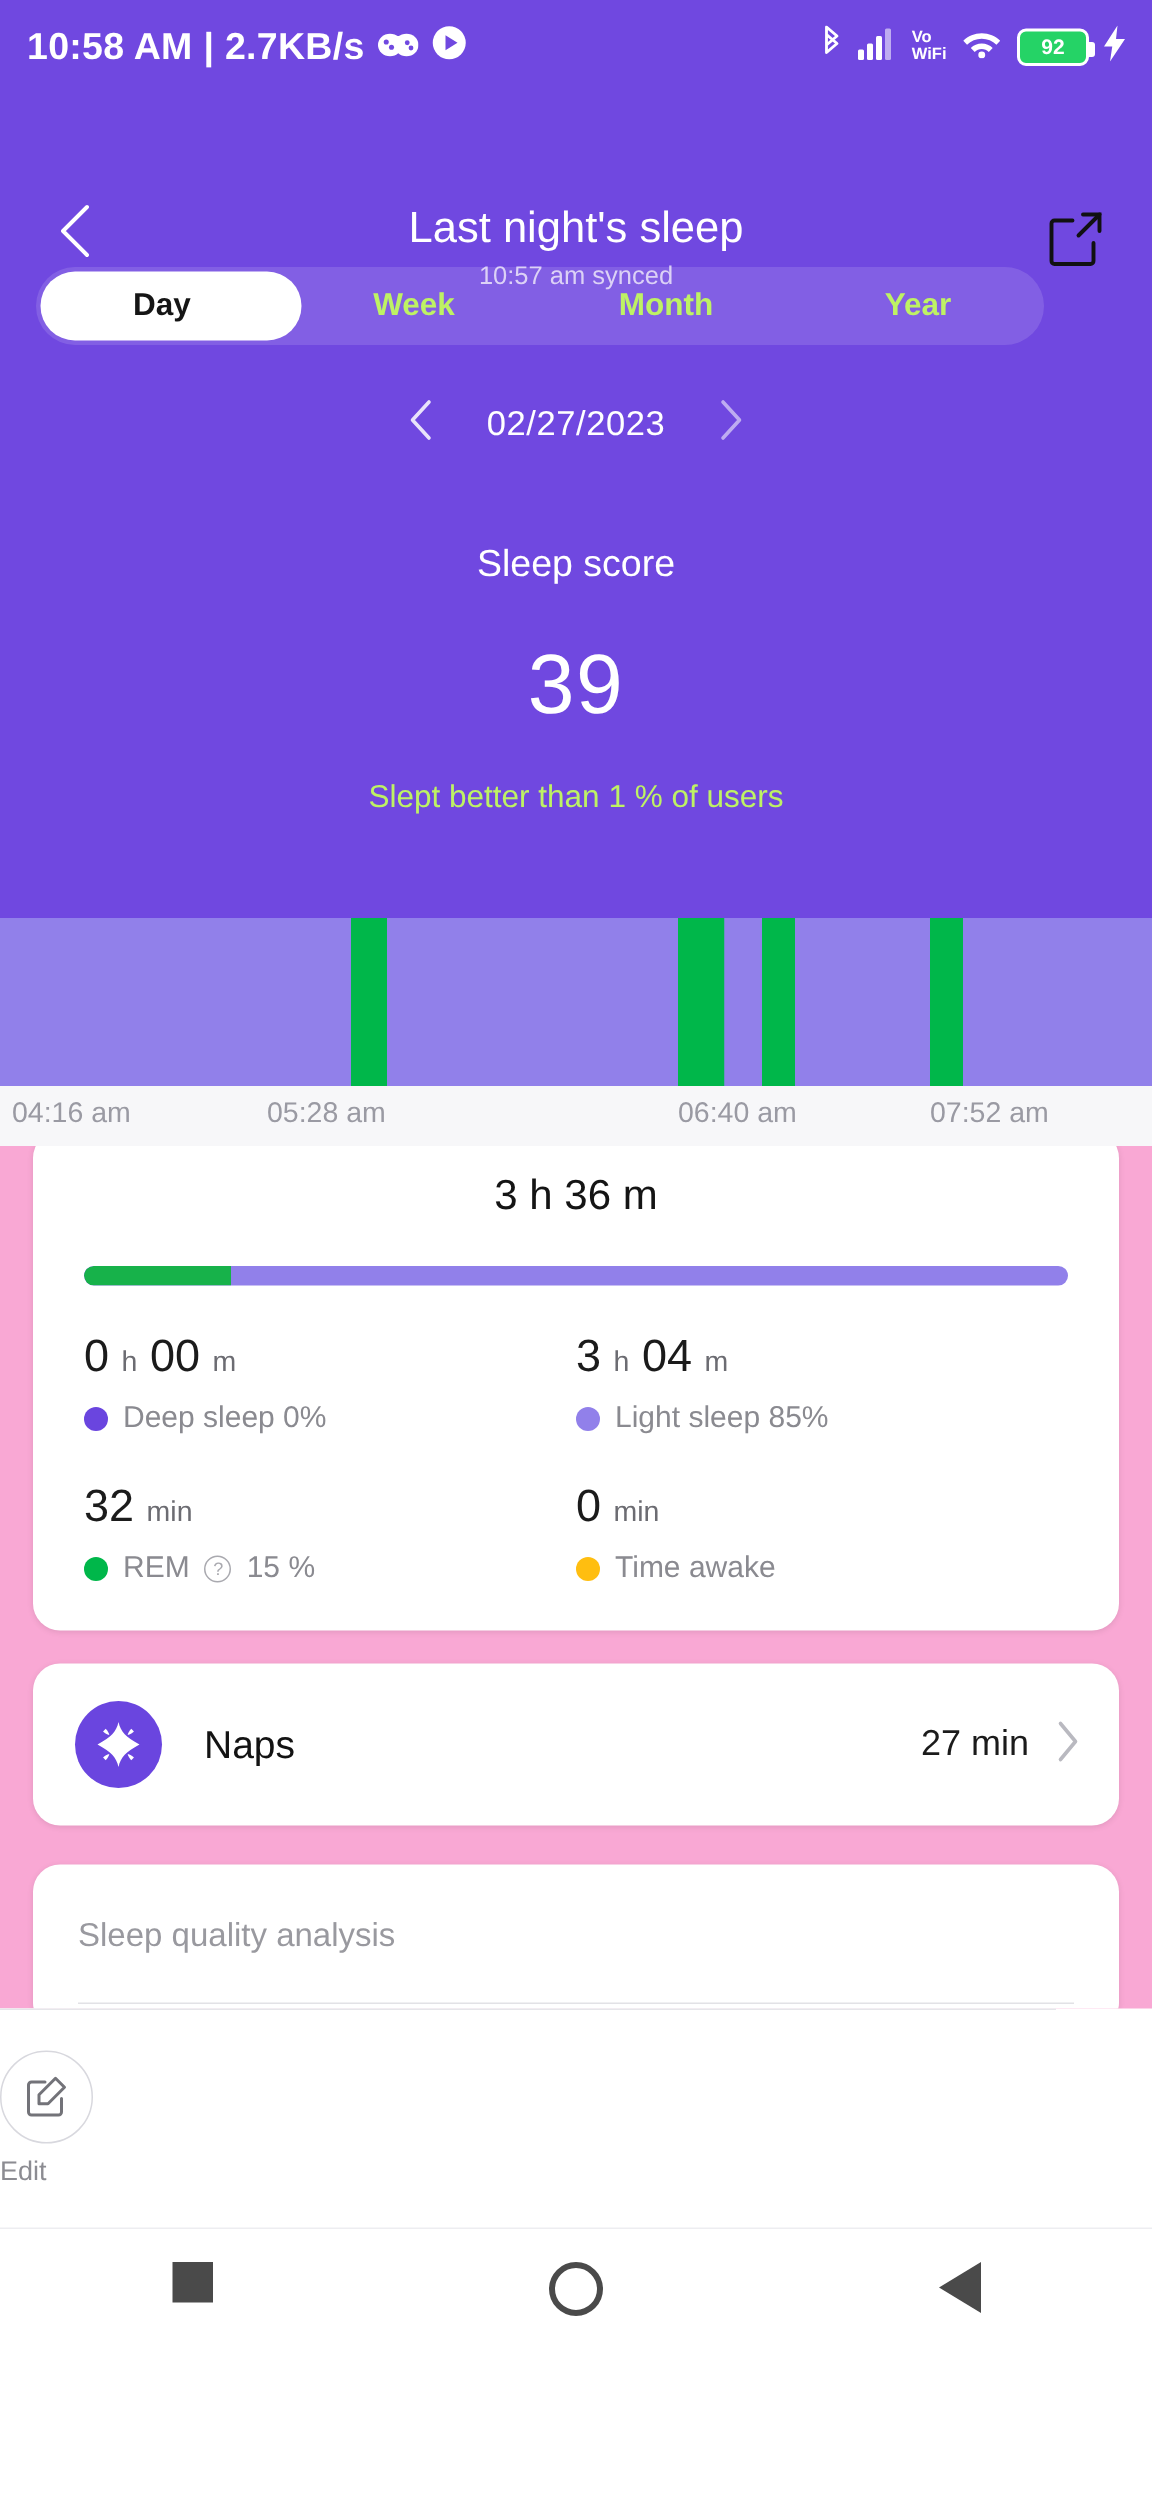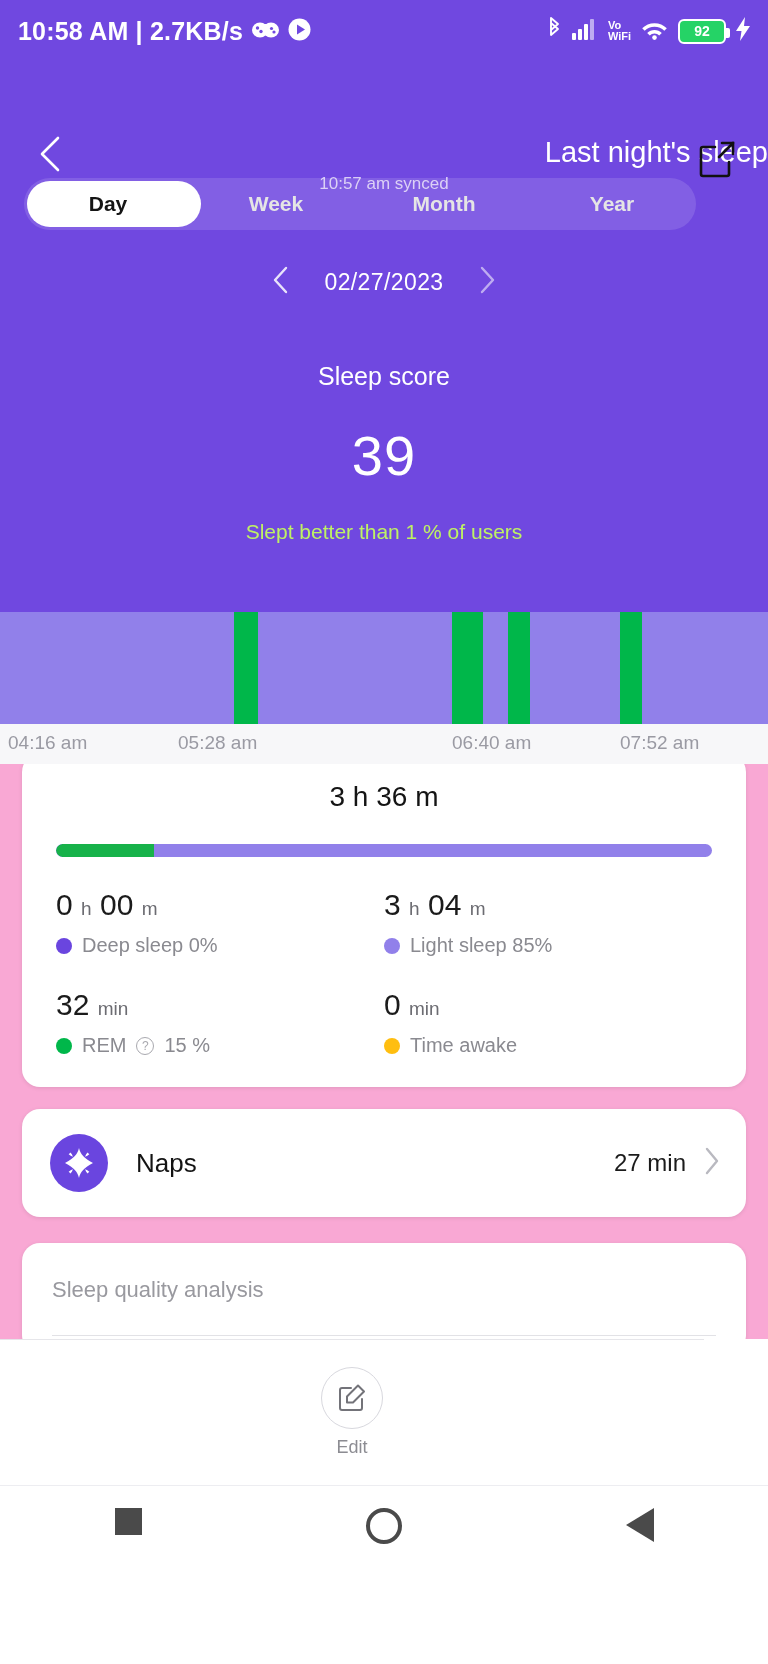--- a/index.html
+++ b/index.html
@@ -48,32 +48,32 @@
   .titlebar {
     position:absolute; top:62px; left:0; width:768px; height:105px;
   }
   .back-chevron {
     position:absolute; left:34px; top:72px; width:34px; height:40px;
     cursor:pointer;
   }
   .title-wrap {
     position:absolute; left:0; top:72px; width:768px; text-align:center;
   }
-  .page-title { color:#ffffff; font-size:29px; font-weight:normal; line-height:36px;text-align:right; }
+  .page-title { color:#ffffff; font-size:29px; font-weight:normal; line-height:36px; }
   .page-sub { color:#D7CBF5; font-size:17px; margin-top:4px; }
   .share-btn { position:absolute; right:32px; top:78px; cursor:pointer; }
 
   
   .tabbar {
     position:absolute; top:178px; left:24px; width:672px; height:52px;
     background:rgba(255,255,255,0.13); border-radius:26px;
     display:flex; align-items:center;
   }
   .tab {
-    flex:1; text-align:center; color:#e5e5e5; font-size:21px;
+    flex:1; text-align:center; color:#bef264; font-size:21px;
     font-weight:bold; line-height:52px; cursor:pointer; position:relative; z-index:2;
   }
   .tab.active { color:#151515; }
   .tab-pill {
     position:absolute; left:3px; top:3px; width:174px; height:46px;
     background:#ffffff; border-radius:23px; z-index:1;
   }
 
   
   .datenav {
@@ -169,21 +169,21 @@
   }
   .quality-title { font-size:22px; color:#99999F; }
   .quality-rule {
     margin-top:32px; height:1px; background:#E2E2E6;
   }
 
   
   .editbar {
     position:absolute; top:1339px; left:0; width:704px; height:146px;
     background:#ffffff; border-top:1px solid #E6E6EA;
-    display:flex; flex-direction:column; align-items:center;
+    display:flex; flex-direction:column; 
     justify-content:center; gap:8px;
   }
   .edit-circle {
     width:62px; height:62px; border-radius:50%;
     border:1.5px solid #D8D8DE;
     display:flex; align-items:center; justify-content:center;
   }
   .edit-label { font-size:18px; color:#8C8C92; }
 
   .navbar {

